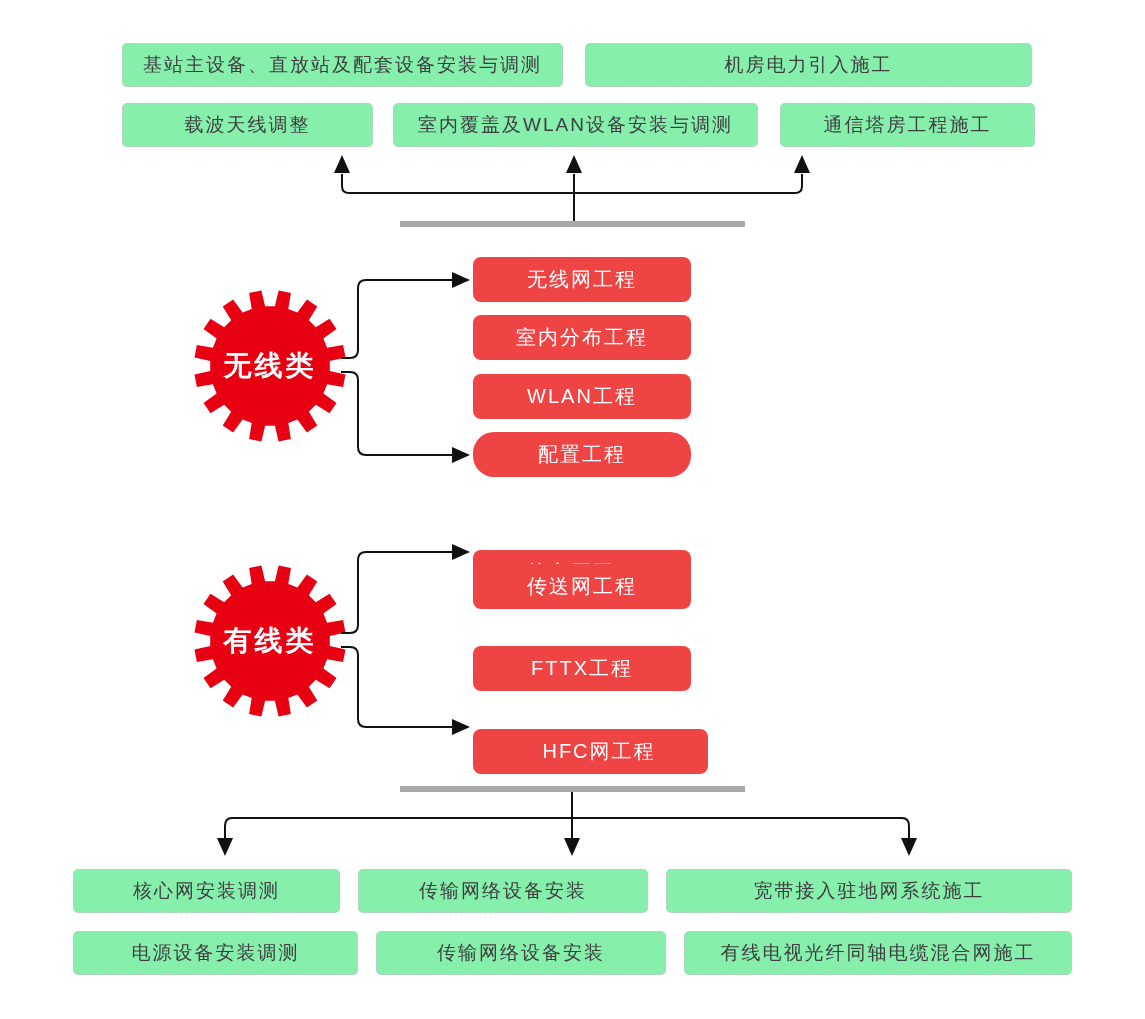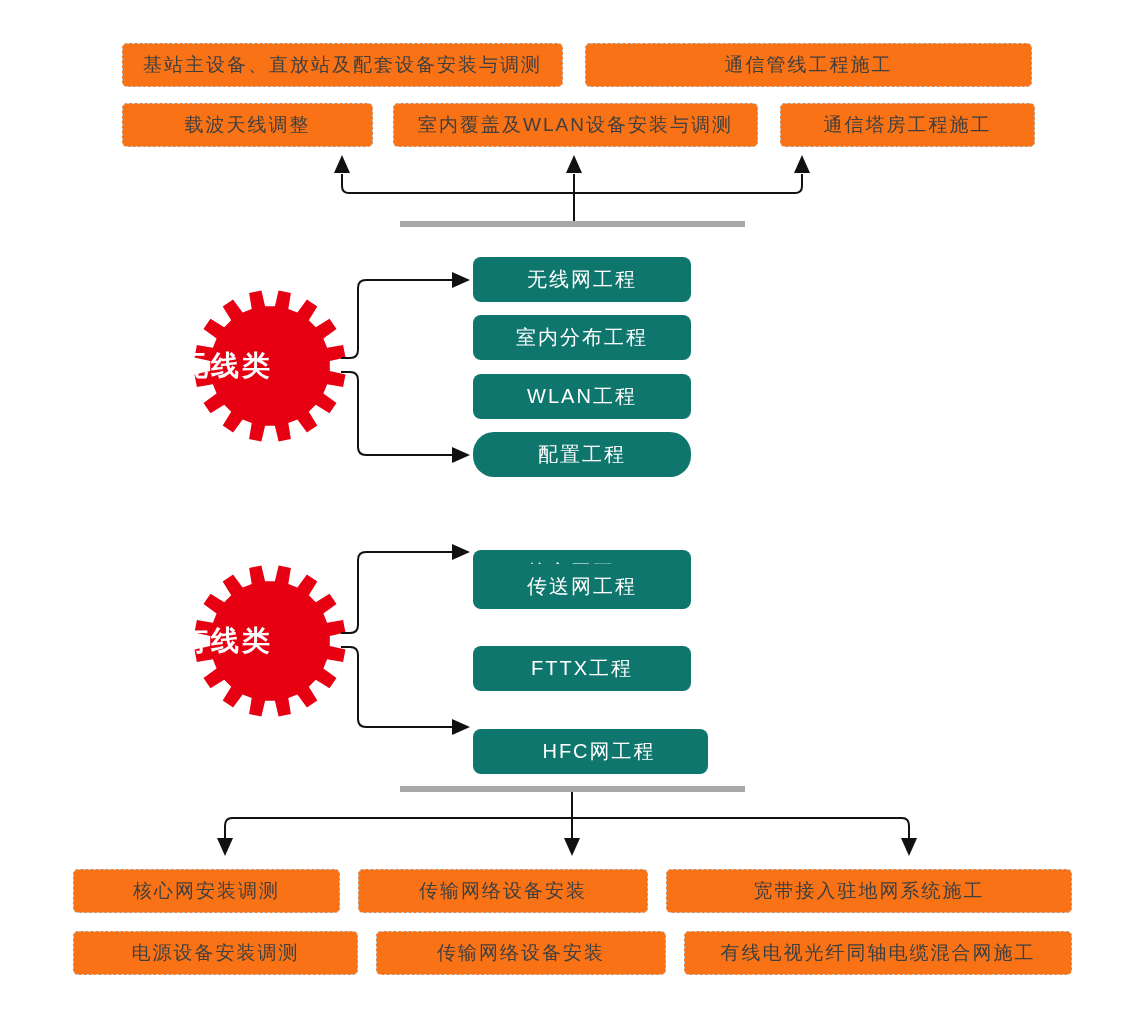--- a/index.html
+++ b/index.html
@@ -1,33 +1,33 @@
 <!DOCTYPE html>
 <html><head>
 <meta charset="utf-8">
 <style>
   html,body{margin:0;padding:0;background:#fff;}
   body{font-family:"Liberation Sans","DejaVu Sans",sans-serif;}
   .canvas{position:relative;width:1145px;height:1019px;background:#ffffff;overflow:hidden;}
   .overlay{position:absolute;left:0;top:0;width:1145px;height:1019px;pointer-events:none;}
   .dbox{
     position:absolute;height:44px;box-sizing:border-box;
-    border:1px dashed #c9c9c9;border-radius:5px;background:#f97316;
+    border:1px dashed #c9c9c9;border-radius:5px;background:#86efac;
     display:flex;align-items:center;justify-content:center;
     font-size:19px;color:#3f3f3f;letter-spacing:2px;white-space:nowrap;
   }
   .rbtn{
     position:absolute;left:473px;width:218px;height:45px;
-    background:#0f766e;border-radius:8px;
+    background:#ef4444;border-radius:8px;
     display:flex;align-items:center;justify-content:center;
     color:#ffffff;font-size:20px;letter-spacing:2px;white-space:nowrap;
   }
   .bar{position:absolute;left:400px;width:345px;height:6px;background:#a9a9a9;}
   .gear-label{
-    position:absolute;width:180px;height:38px;line-height:38px;text-align:left;
+    position:absolute;width:180px;height:38px;line-height:38px;text-align:center;
     color:#ffffff;font-size:28px;font-weight:bold;letter-spacing:3px;
   }
   .line{fill:none;stroke:#111111;stroke-width:2;}
   .head{fill:#111111;stroke:none;}
   .gear{fill:#e60012;stroke:none;}
 </style>
 </head>
 <body>
 
 <div class="canvas">
@@ -55,21 +55,21 @@
     <polygon class="head" points="470,727 452,719 452,735"></polygon>
 
     <path class="line" d="M572 791 L572 838"></path>
     <path class="line" d="M225 838 L225 826 Q225 818 232 818 L902 818 Q909 818 909 826 L909 838"></path>
     <polygon class="head" points="225,856 217,838 233,838"></polygon>
     <polygon class="head" points="572,856 564,838 580,838"></polygon>
     <polygon class="head" points="909,856 901,838 917,838"></polygon>
   </svg>
 
   <div class="dbox" style="left:122px;top:43px;width:441px;">基站主设备、直放站及配套设备安装与调测</div>
-  <div class="dbox" style="left:585px;top:43px;width:447px;">通信管线工程施工</div>
+  <div class="dbox" style="left:585px;top:43px;width:447px;">机房电力引入施工</div>
   <div class="dbox" style="left:122px;top:103px;width:251px;">载波天线调整</div>
   <div class="dbox" style="left:393px;top:103px;width:365px;">室内覆盖及WLAN设备安装与调测</div>
   <div class="dbox" style="left:780px;top:103px;width:255px;">通信塔房工程施工</div>
 
   <div class="bar" style="top:221px;"></div>
 
   <div class="gear-label" style="left:180px;top:347px;">无线类</div>
 
   <div class="rbtn" style="top:257px;">无线网工程</div>
   <div class="rbtn" style="top:315px;">室内分布工程</div>

